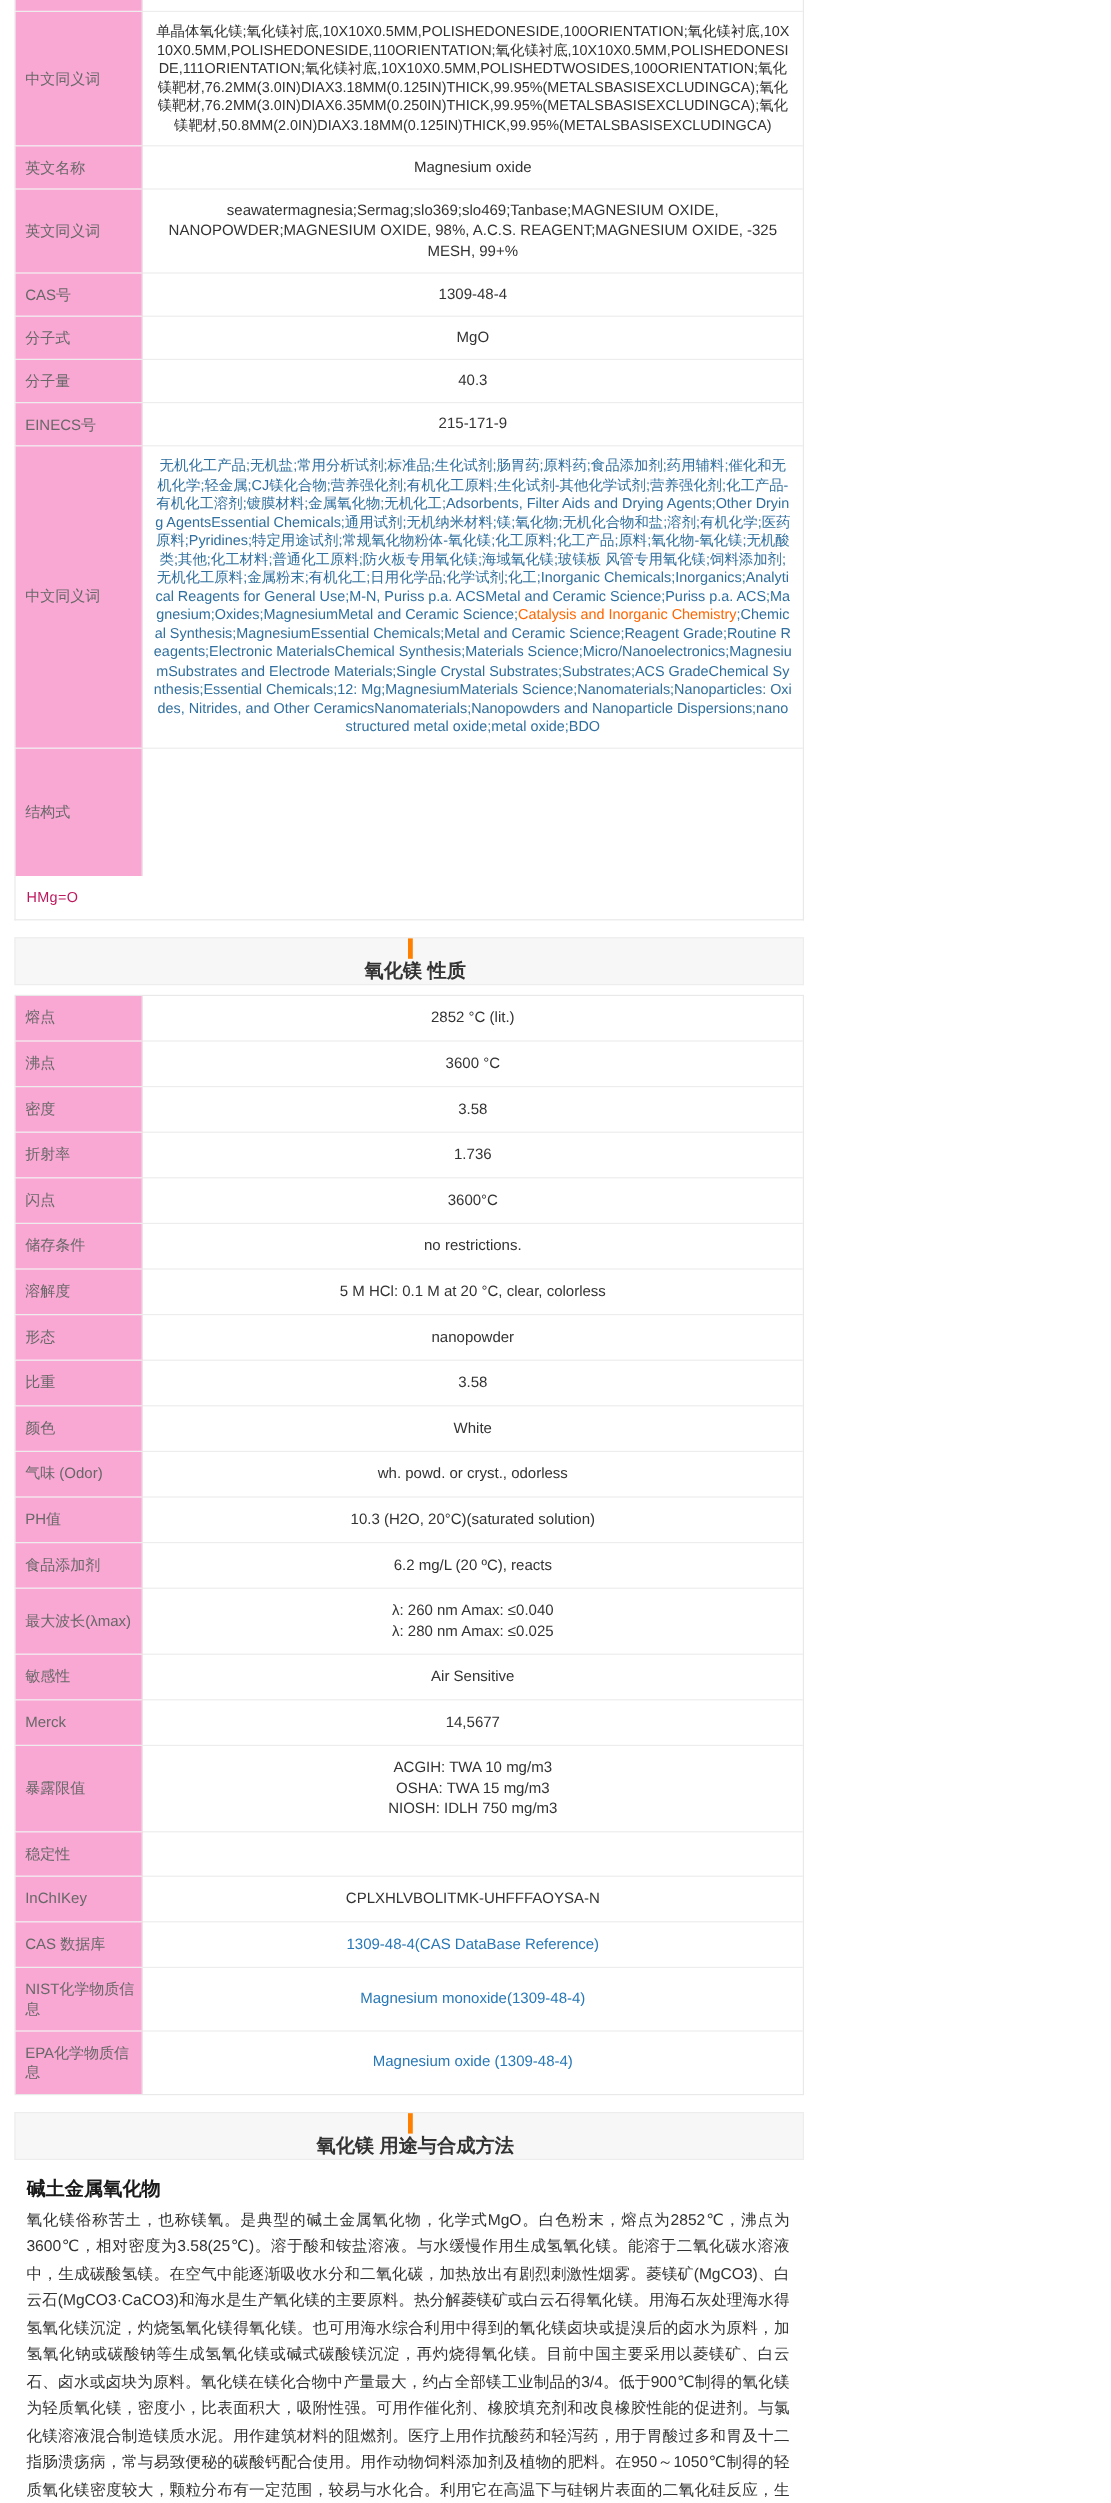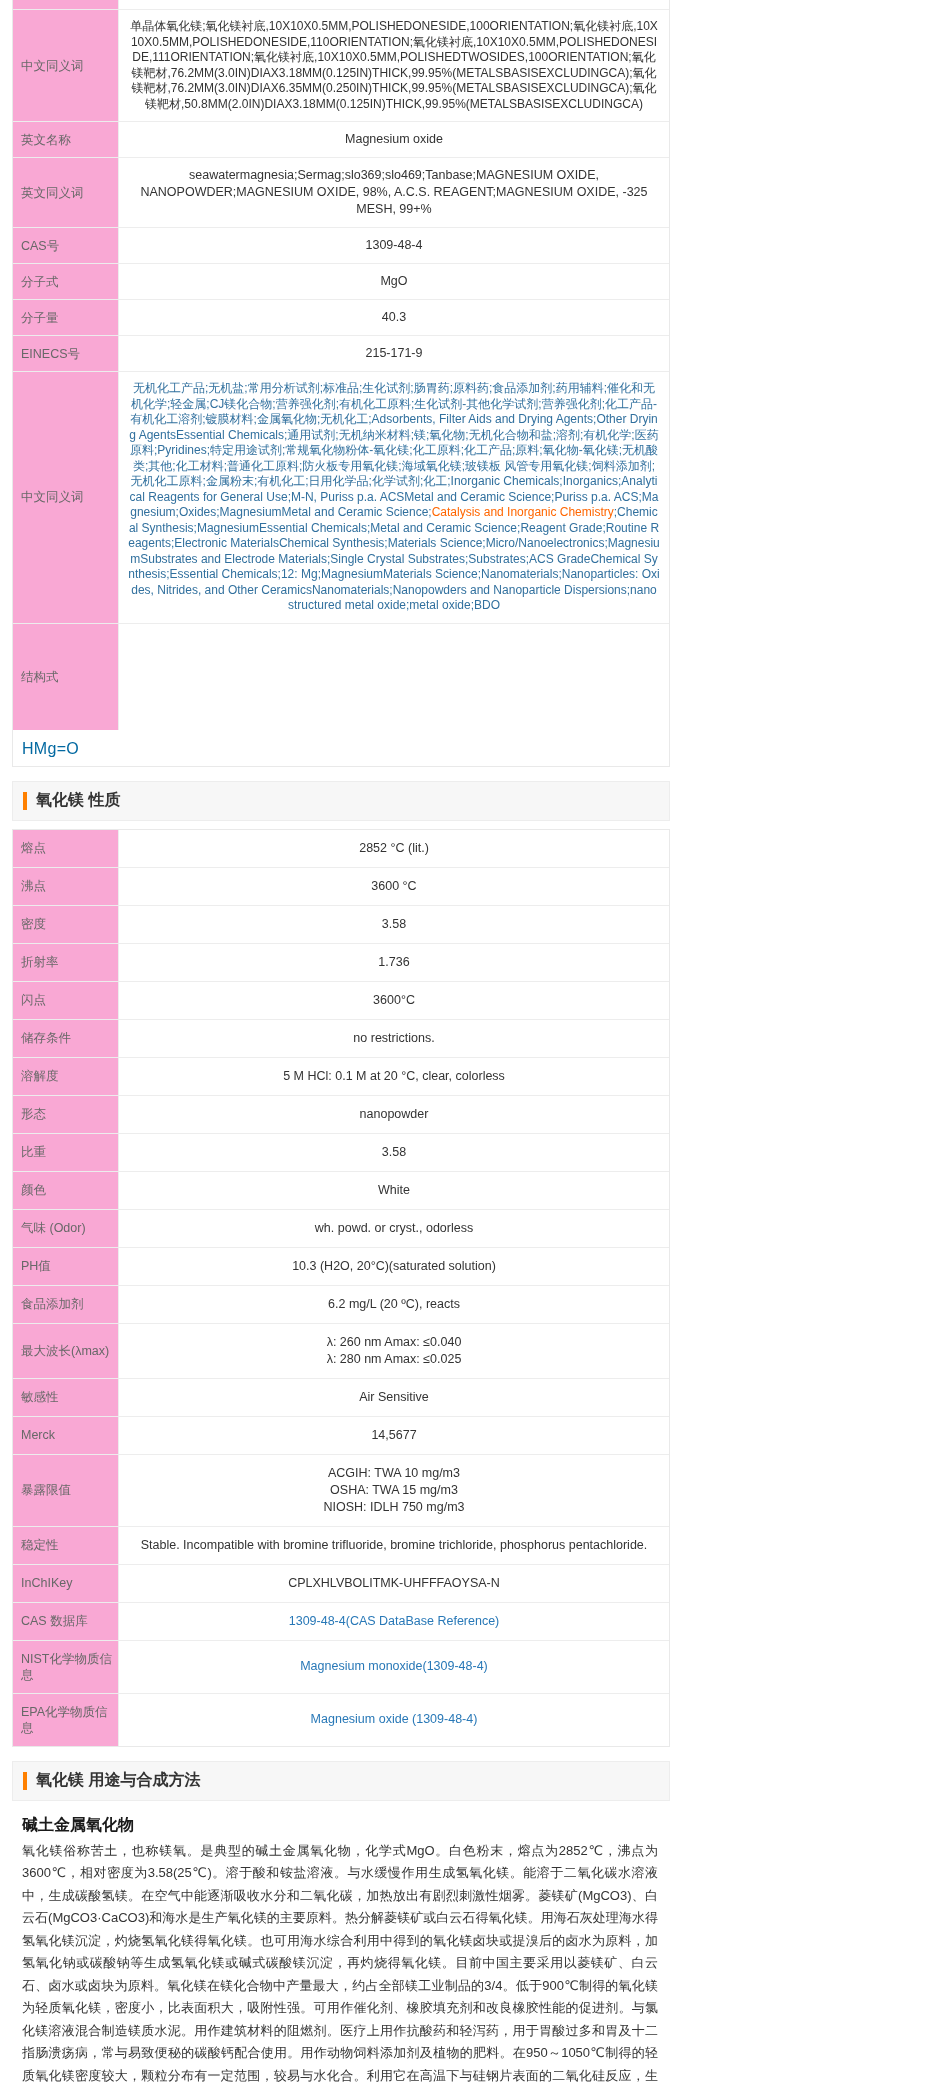--- a/index.html
+++ b/index.html
@@ -57,40 +57,41 @@
     font-size: 12px;
     line-height: 15.5px;
     word-break: break-all;
     white-space: normal;
   }
   .tvalue.cats { color: #31709e; }
   .cat-hl { color: #ff6600; }
   .link { color: #2878b7; cursor: pointer; text-decoration: none; }
   .row-structure { min-height: 50px; flex-direction: column; }
   .tvalue.structure {
-    font-size: 16px;
-    color: #0369a1;
+    font-size: 12px;
+    color: #be185d;
     align-self: flex-start;
     padding-top: 10px;
     letter-spacing: 0.3px;
   }
   .props .tlabel { padding: 10px 6px 10px 8px; }
   .props .tvalue { padding: 10px 9px; }
 
   
   .section-header {
     margin: 14px 0 0 12px;
     width: 658px;
     height: 40px;
     box-sizing: border-box;
     background: #f7f7f7;
     border: 1px solid #ededed;
     display: flex;
     align-items: center;
     padding-left: 10px;
+    flex-direction: column;
   }
   .accent-bar {
     width: 4px; height: 18px;
     background: #ff8000;
     margin-right: 9px;
     display: inline-block;
   }
   .section-title {
     font-size: 16px;
     font-weight: bold;
@@ -235,21 +236,20 @@
         <div class="tvalue">14,5677</div>
       </div>
       <div class="trow">
         <div class="tlabel">暴露限值</div>
         <div class="tvalue">ACGIH: TWA 10 mg/m3
 OSHA: TWA 15 mg/m3
 NIOSH: IDLH 750 mg/m3</div>
       </div>
       <div class="trow">
         <div class="tlabel">稳定性</div>
-        <div class="tvalue">Stable. Incompatible with bromine trifluoride, bromine trichloride, phosphorus pentachloride.</div>
       </div>
       <div class="trow">
         <div class="tlabel">InChIKey</div>
         <div class="tvalue">CPLXHLVBOLITMK-UHFFFAOYSA-N</div>
       </div>
       <div class="trow">
         <div class="tlabel">CAS 数据库</div>
         <div class="tvalue"><span class="link">1309-48-4(CAS DataBase Reference)</span></div>
       </div>
       <div class="trow">

